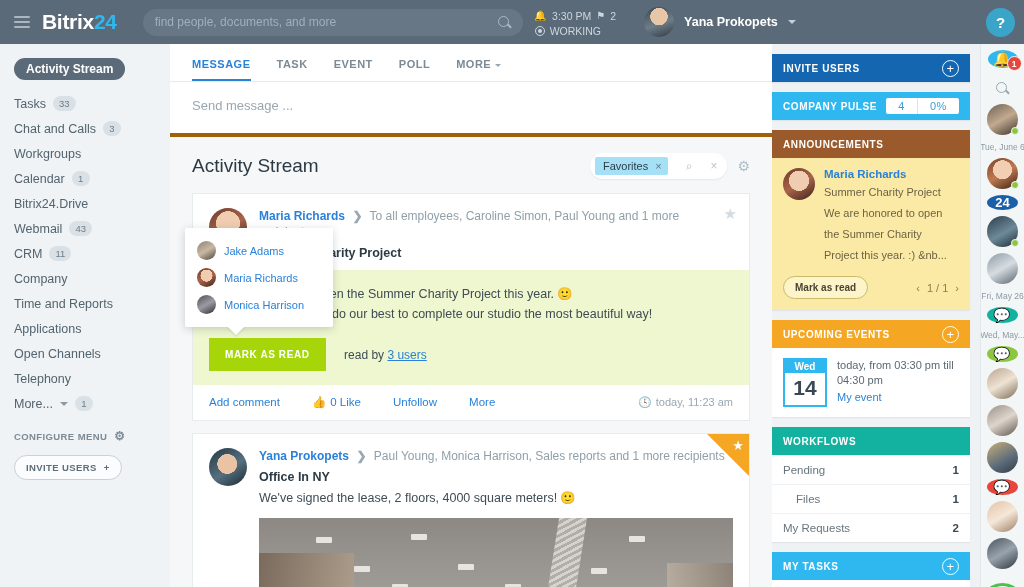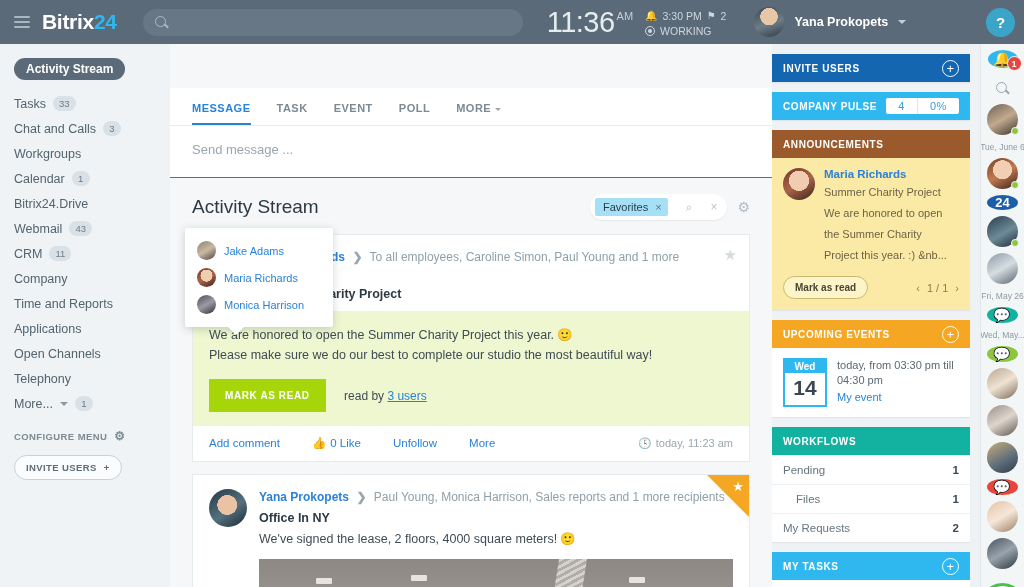--- a/index.html
+++ b/index.html
@@ -75,21 +75,21 @@
   .cfg-row { display: flex; align-items: center; gap: 7px; padding: 0 14px; margin-top: 14px; font-size: 9.5px; font-weight: bold; color: #7b8a95; letter-spacing: .4px; cursor:pointer; }
   .gear { width: 12px; height: 12px; color: #7b8a95; font-size: 12px; line-height: 12px; }
   .invite-side {
     margin: 13px 0 0 14px; border: 1px solid #c6d1d8; border-radius: 14px; height: 25px;
     display: inline-flex; align-items: center; gap: 7px; padding: 0 11px;
     font-size: 9.5px; font-weight: bold; color: #5d6e79; letter-spacing: .4px; cursor: pointer; background:#fbfcfd;
   }
 
   
   .center { flex: 1; background: #f5f7f8; min-width: 0; display: flex; flex-direction: column; overflow: hidden; }
-  .composer { background: #fff; border-bottom: 1px solid #a16207; flex: none; margin-top: 44px; }
+  .composer { background: #fff; border-bottom: 4px solid #a16207; flex: none; }
   .tabs { display: flex; align-items: center; gap: 26px; padding: 14px 22px 0; border-bottom: 1px solid #e6ebee; }
   .tab { font-size: 11px; font-weight: bold; color: #7b8a95; letter-spacing: .5px; padding-bottom: 9px; cursor: pointer; border-bottom: 2px solid transparent; }
   .tab.active { color: #2a82d8; border-bottom-color: #2a82d8; }
   .tab .mini-caret { display:inline-block; width:0;height:0;border-left:3px solid transparent;border-right:3px solid transparent;border-top:3px solid #9aa7b1; margin-left:4px; vertical-align: middle; }
   .composer-field { padding: 16px 22px 20px; font-size: 13px; color: #9aa7b1; cursor: text; }
 
   .stream-head { display: flex; align-items: center; padding: 16px 22px 14px; gap: 10px; }
   .stream-title { font-size: 19px; color: #2c3a44; flex: 1; }
   .filter-box {
     display: flex; align-items: center; gap: 18px; background: #fff; border-radius: 15px;
@@ -214,25 +214,22 @@
   <div class="topbar">
     <div class="burger">
         <i></i>
         <i></i>
         <i></i>
       </div>
     <div class="logo">
       <span>Bitrix</span><span class="num">24</span>
     </div>
     <div class="search-wrap">
+      <input class="search-input" placeholder="find people, documents, and more" style="">
       <span class="mag"></span>
-    </div>
-    <div class="clockzone">
-      <span class="clock">11:36</span>
-      <span class="ampm">AM</span>
     </div>
     <div class="statusblock">
       <div class="statusrow">
         <span class="bell-sm">🔔</span>
         <span>3:30 PM</span>
         <span class="flag-sm">⚑</span>
         <span>2</span>
       </div>
       <div class="statusrow">
         <span class="rec-dot">

